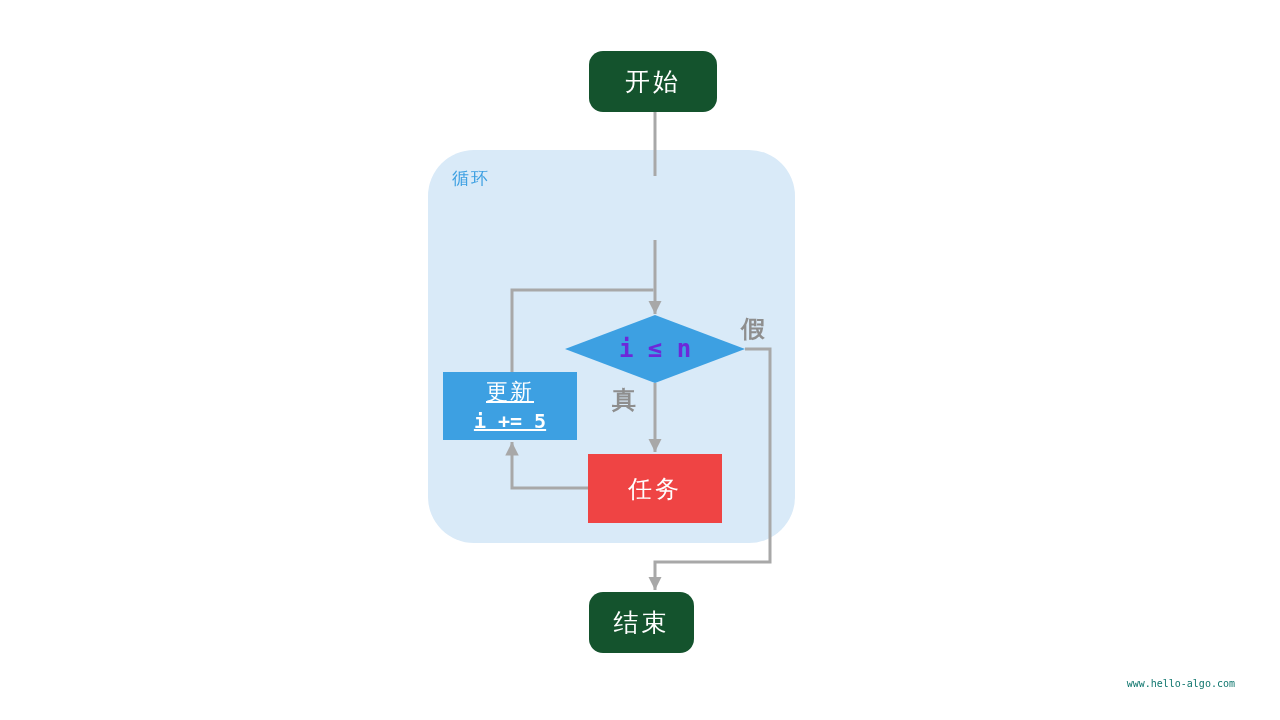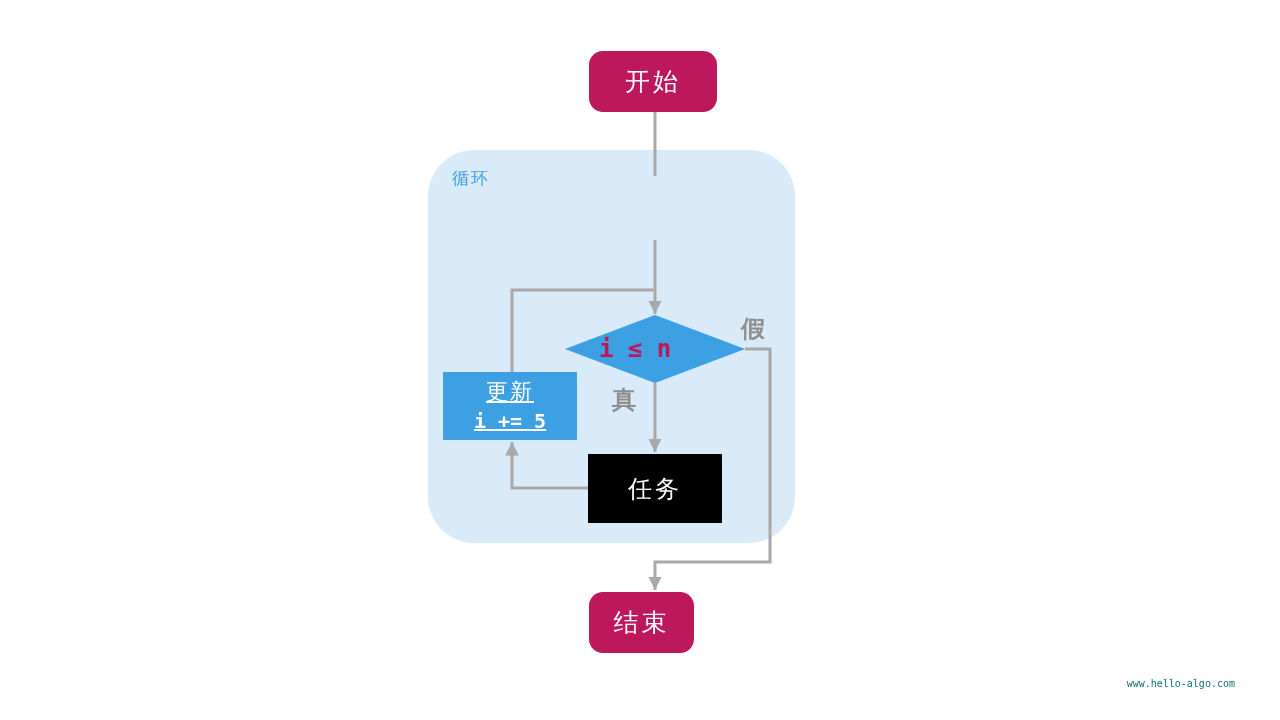--- a/index.html
+++ b/index.html
@@ -44,53 +44,53 @@
     position: absolute;
     display: flex;
     flex-direction: column;
     align-items: center;
     justify-content: center;
     color: #ffffff;
     box-sizing: border-box;
     line-height: 1.3;
   }
   .terminal {
-    background: #be185d;
+    background: #14532d;
     border-radius: 14px;
     font-size: 25px;
     letter-spacing: 3px;
   }
   .process {
     background: #3DA0E2;
   }
   .process .cn {
     font-size: 22px;
     letter-spacing: 2px;
   }
   .process .code {
     font-family: "DejaVu Sans Mono", monospace;
     font-size: 20px;
     font-weight: bold;
     margin-top: 2px;
   }
   .task {
-    background: #000000;
+    background: #ef4444;
     font-size: 24px;
     letter-spacing: 3px;
   }
   .condition-label {
     position: absolute;
-    left: 545px;
+    left: 565px;
     top: 315px;
     width: 180px;
     height: 68px;
     display: flex;
     align-items: center;
     justify-content: center;
-    color: #be185d;
+    color: #6d28d9;
     font-family: "DejaVu Sans Mono", monospace;
     font-size: 24px;
     font-weight: bold;
   }
   .branch-label {
     position: absolute;
     font-size: 24px;
     font-weight: bold;
     color: #8E8E8E;
   }

